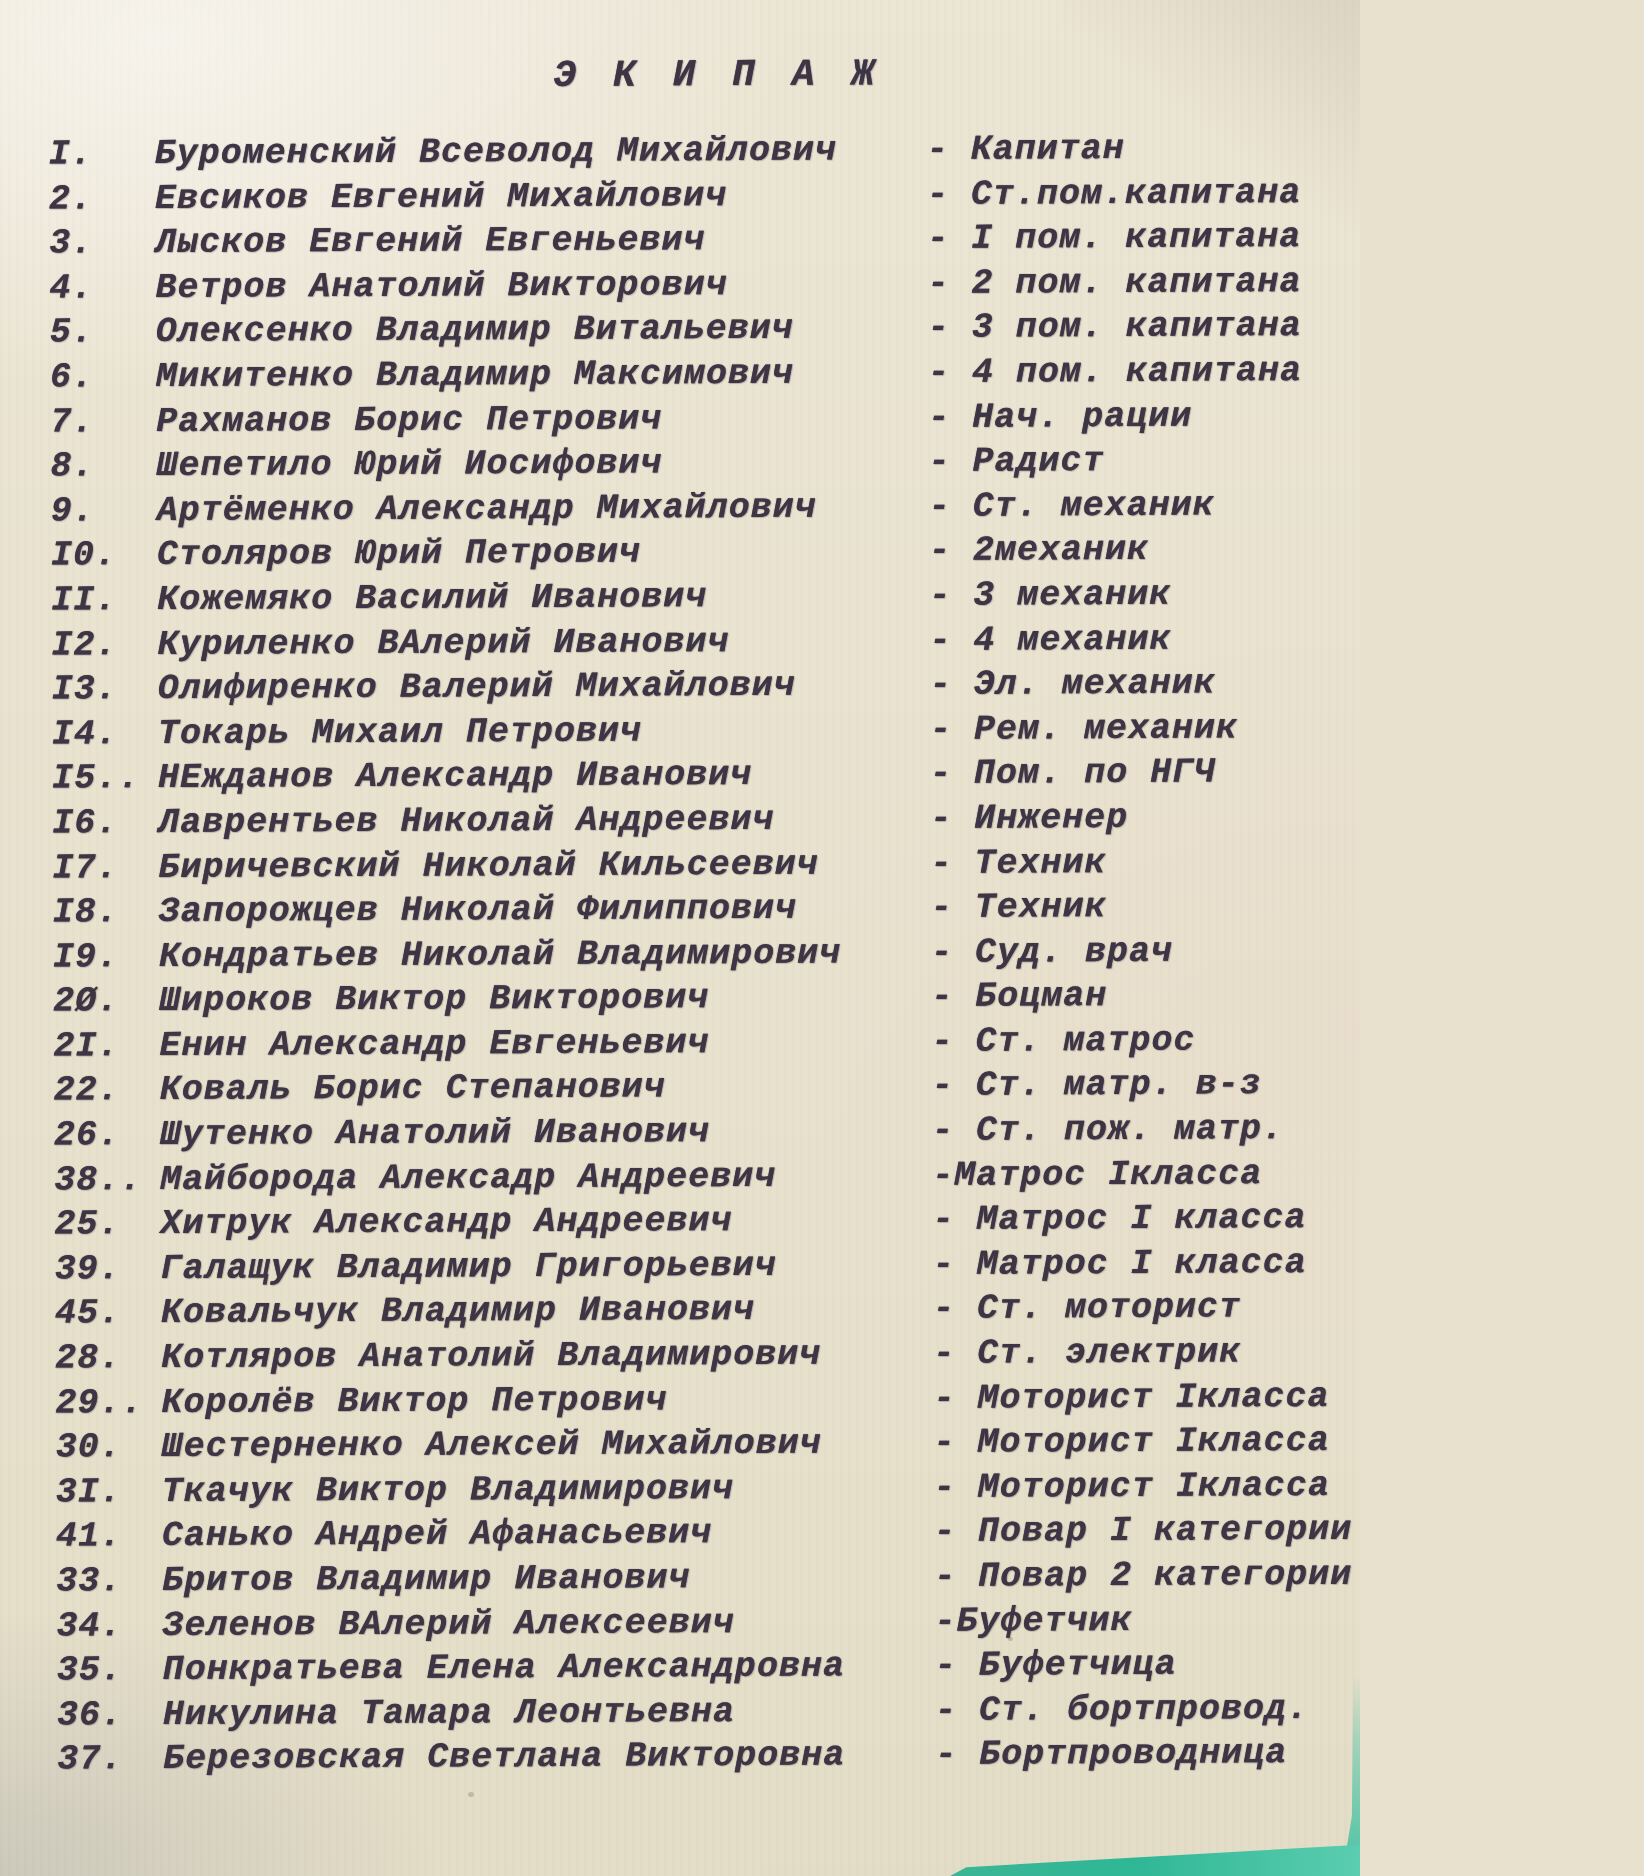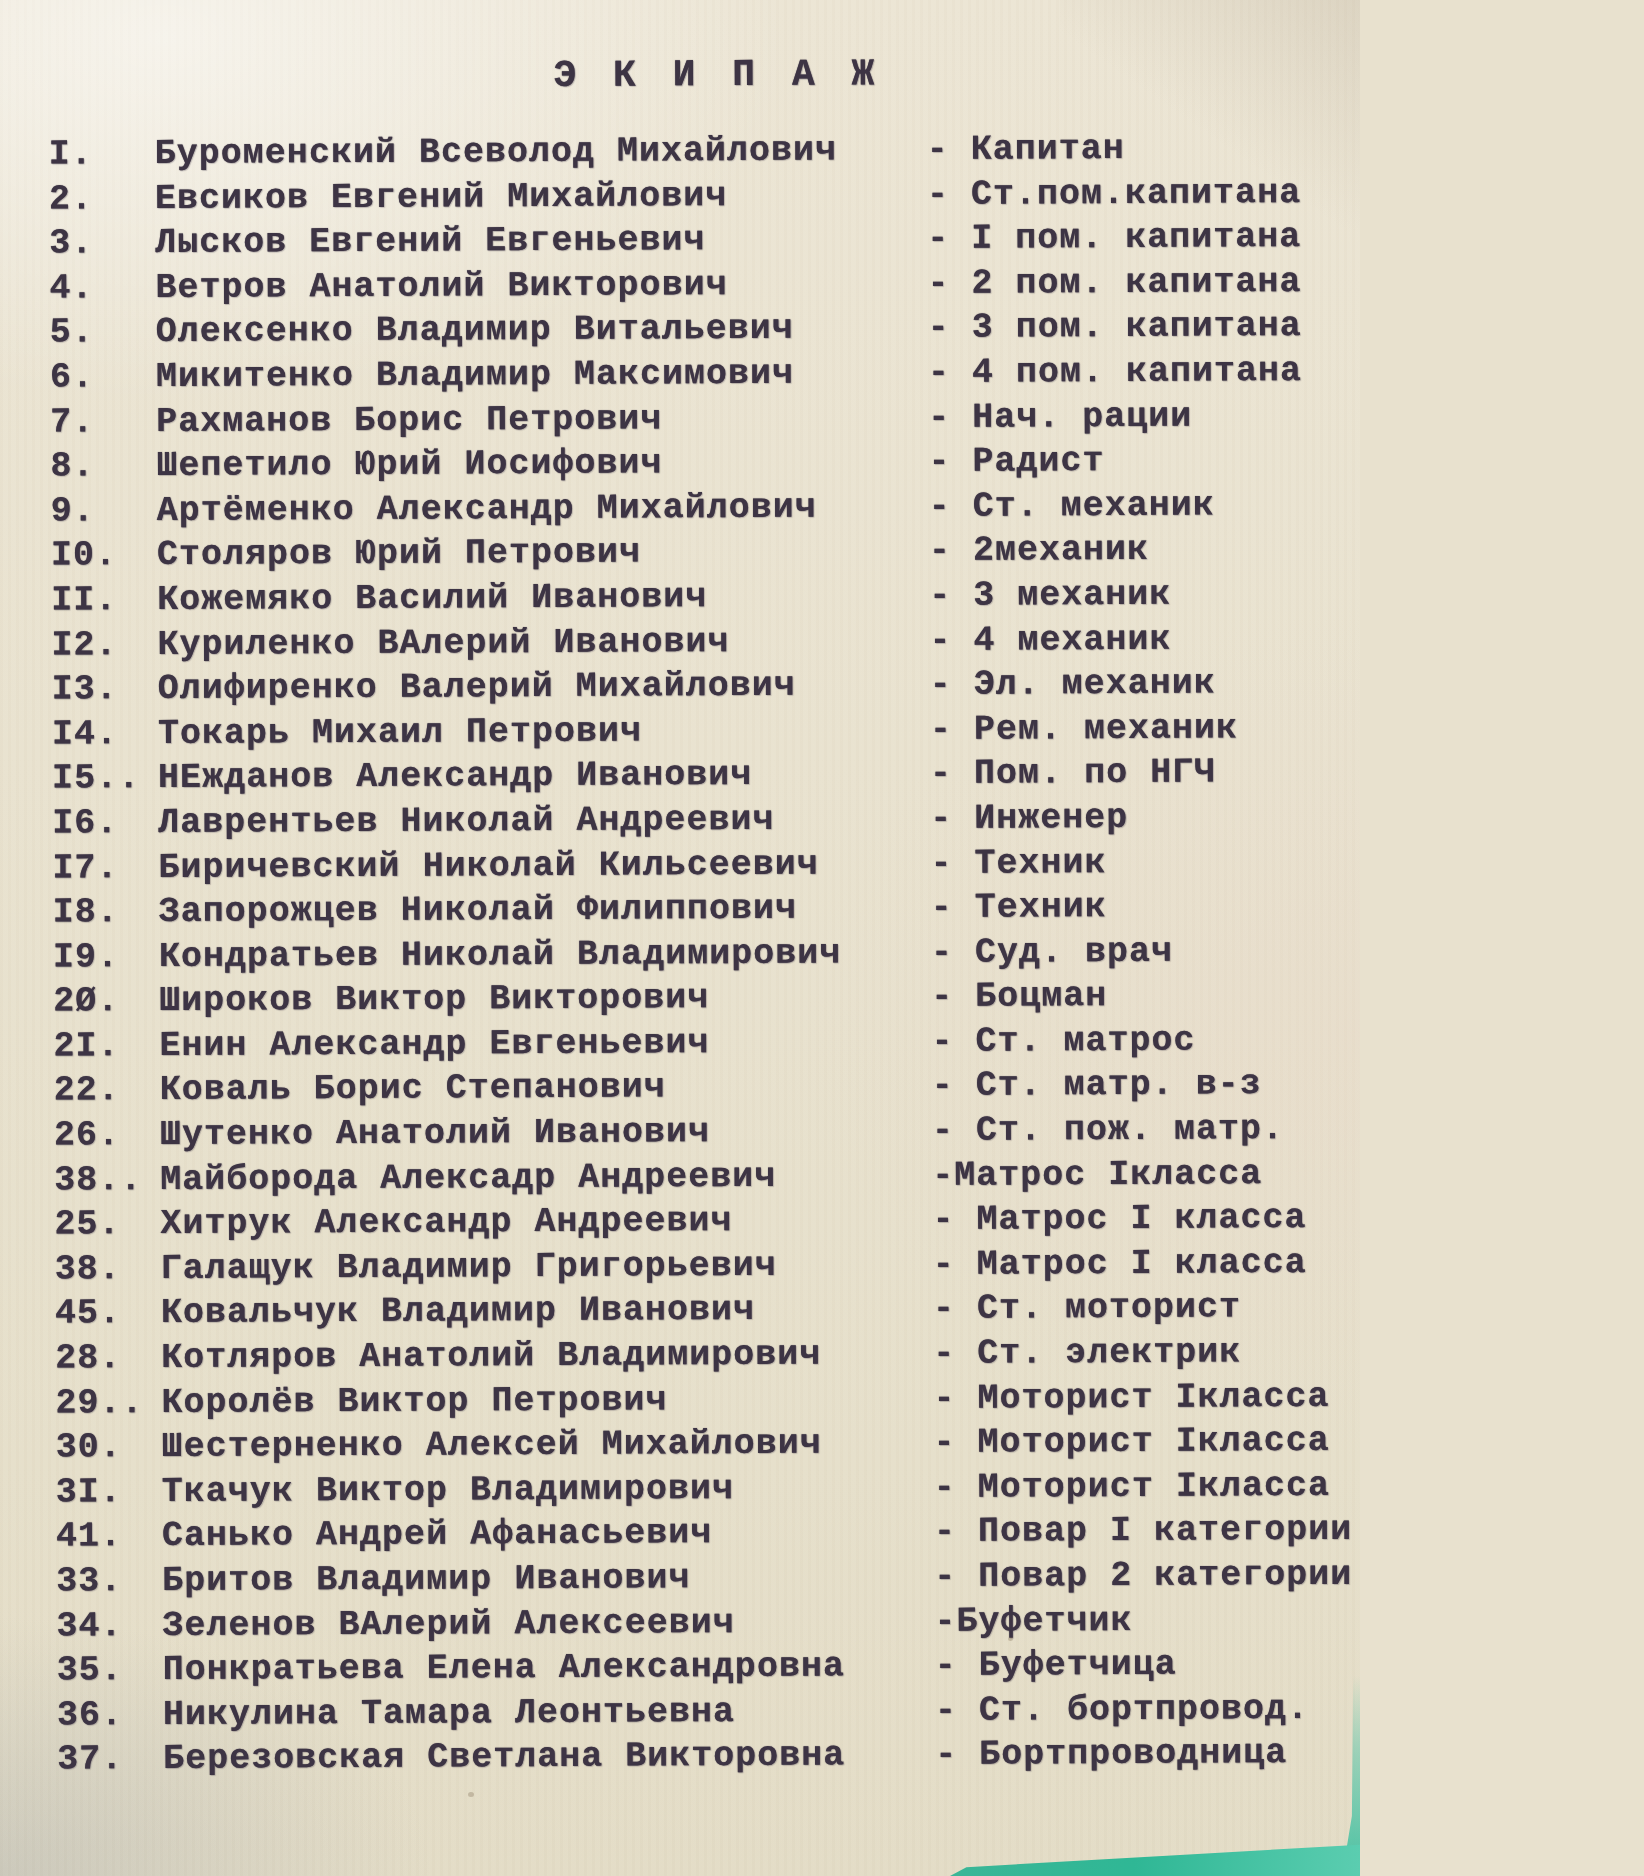--- a/index.html
+++ b/index.html
@@ -15,20 +15,21 @@
     width: 1360px;
     height: 1876px;
     background:
       radial-gradient(ellipse 900px 520px at 12% 2%, rgba(255,255,255,0.55), rgba(255,255,255,0) 70%),
       radial-gradient(ellipse 700px 420px at 0% 100%, rgba(120,132,148,0.22), rgba(120,132,148,0) 62%),
       radial-gradient(ellipse 800px 600px at 100% 55%, rgba(232,215,200,0.35), rgba(232,215,200,0) 70%),
       repeating-linear-gradient(90deg, rgba(140,120,90,0.025) 0px, rgba(140,120,90,0.025) 3px, rgba(255,255,255,0.02) 3px, rgba(255,255,255,0.02) 8px),
       linear-gradient(180deg, #ece5d4 0%, #e9e2cf 40%, #e6dfca 78%, #e3dcc6 100%);
     overflow: hidden;
     font-family: "Liberation Mono", "DejaVu Sans Mono", monospace;
+    font-style: italic;
   }
   .content {
     position: absolute;
     top: 0; left: 0;
     width: 1560px;
     padding: 54px 0 0 48px;
     transform: rotate(-0.3deg);
     transform-origin: 160px 0;
     color: #3d3444;
   }
@@ -127,21 +128,21 @@
         <li class="row"><span class="num">I6.</span><span class="name">Лаврентьев Николай Андреевич</span><span class="role">- Инженер</span></li>
         <li class="row"><span class="num">I7.</span><span class="name">Биричевский Николай Кильсеевич</span><span class="role">- Техник</span></li>
         <li class="row"><span class="num">I8.</span><span class="name">Запорожцев Николай Филиппович</span><span class="role">- Техник</span></li>
         <li class="row"><span class="num">I9.</span><span class="name">Кондратьев Николай Владимирович</span><span class="role">- Суд. врач</span></li>
         <li class="row"><span class="num">2Ø.</span><span class="name">Широков Виктор Викторович</span><span class="role">- Боцман</span></li>
         <li class="row"><span class="num">2I.</span><span class="name">Енин Александр Евгеньевич</span><span class="role">- Ст. матрос</span></li>
         <li class="row"><span class="num">22.</span><span class="name">Коваль Борис Степанович</span><span class="role">- Ст. матр. в-з</span></li>
         <li class="row"><span class="num">26.</span><span class="name">Шутенко Анатолий Иванович</span><span class="role">- Ст. пож. матр.</span></li>
         <li class="row"><span class="num">38..</span><span class="name">Майборода Алексадр Андреевич</span><span class="role">-Матрос Iкласса</span></li>
         <li class="row"><span class="num">25.</span><span class="name">Хитрук Александр Андреевич</span><span class="role">- Матрос I класса</span></li>
-        <li class="row"><span class="num">38.</span><span class="name">Галащук Владимир Григорьевич</span><span class="role">- Матрос I класса</span></li>
+        <li class="row"><span class="num">39.</span><span class="name">Галащук Владимир Григорьевич</span><span class="role">- Матрос I класса</span></li>
         <li class="row"><span class="num">45.</span><span class="name">Ковальчук Владимир Иванович</span><span class="role">- Ст. моторист</span></li>
         <li class="row"><span class="num">28.</span><span class="name">Котляров Анатолий Владимирович</span><span class="role">- Ст. электрик</span></li>
         <li class="row"><span class="num">29..</span><span class="name">Королёв Виктор Петрович</span><span class="role">- Моторист Iкласса</span></li>
         <li class="row"><span class="num">30.</span><span class="name">Шестерненко Алексей Михайлович</span><span class="role">- Моторист Iкласса</span></li>
         <li class="row"><span class="num">3I.</span><span class="name">Ткачук Виктор Владимирович</span><span class="role">- Моторист Iкласса</span></li>
         <li class="row"><span class="num">41.</span><span class="name">Санько Андрей Афанасьевич</span><span class="role">- Повар I категории</span></li>
         <li class="row"><span class="num">33.</span><span class="name">Бритов Владимир Иванович</span><span class="role">- Повар 2 категории</span></li>
         <li class="row"><span class="num">34.</span><span class="name">Зеленов ВАлерий Алексеевич</span><span class="role">-Буфетчик</span></li>
         <li class="row"><span class="num">35.</span><span class="name">Понкратьева Елена Александровна</span><span class="role">- Буфетчица</span></li>
         <li class="row"><span class="num">36.</span><span class="name">Никулина Тамара Леонтьевна</span><span class="role">- Ст. бортпровод.</span></li>

